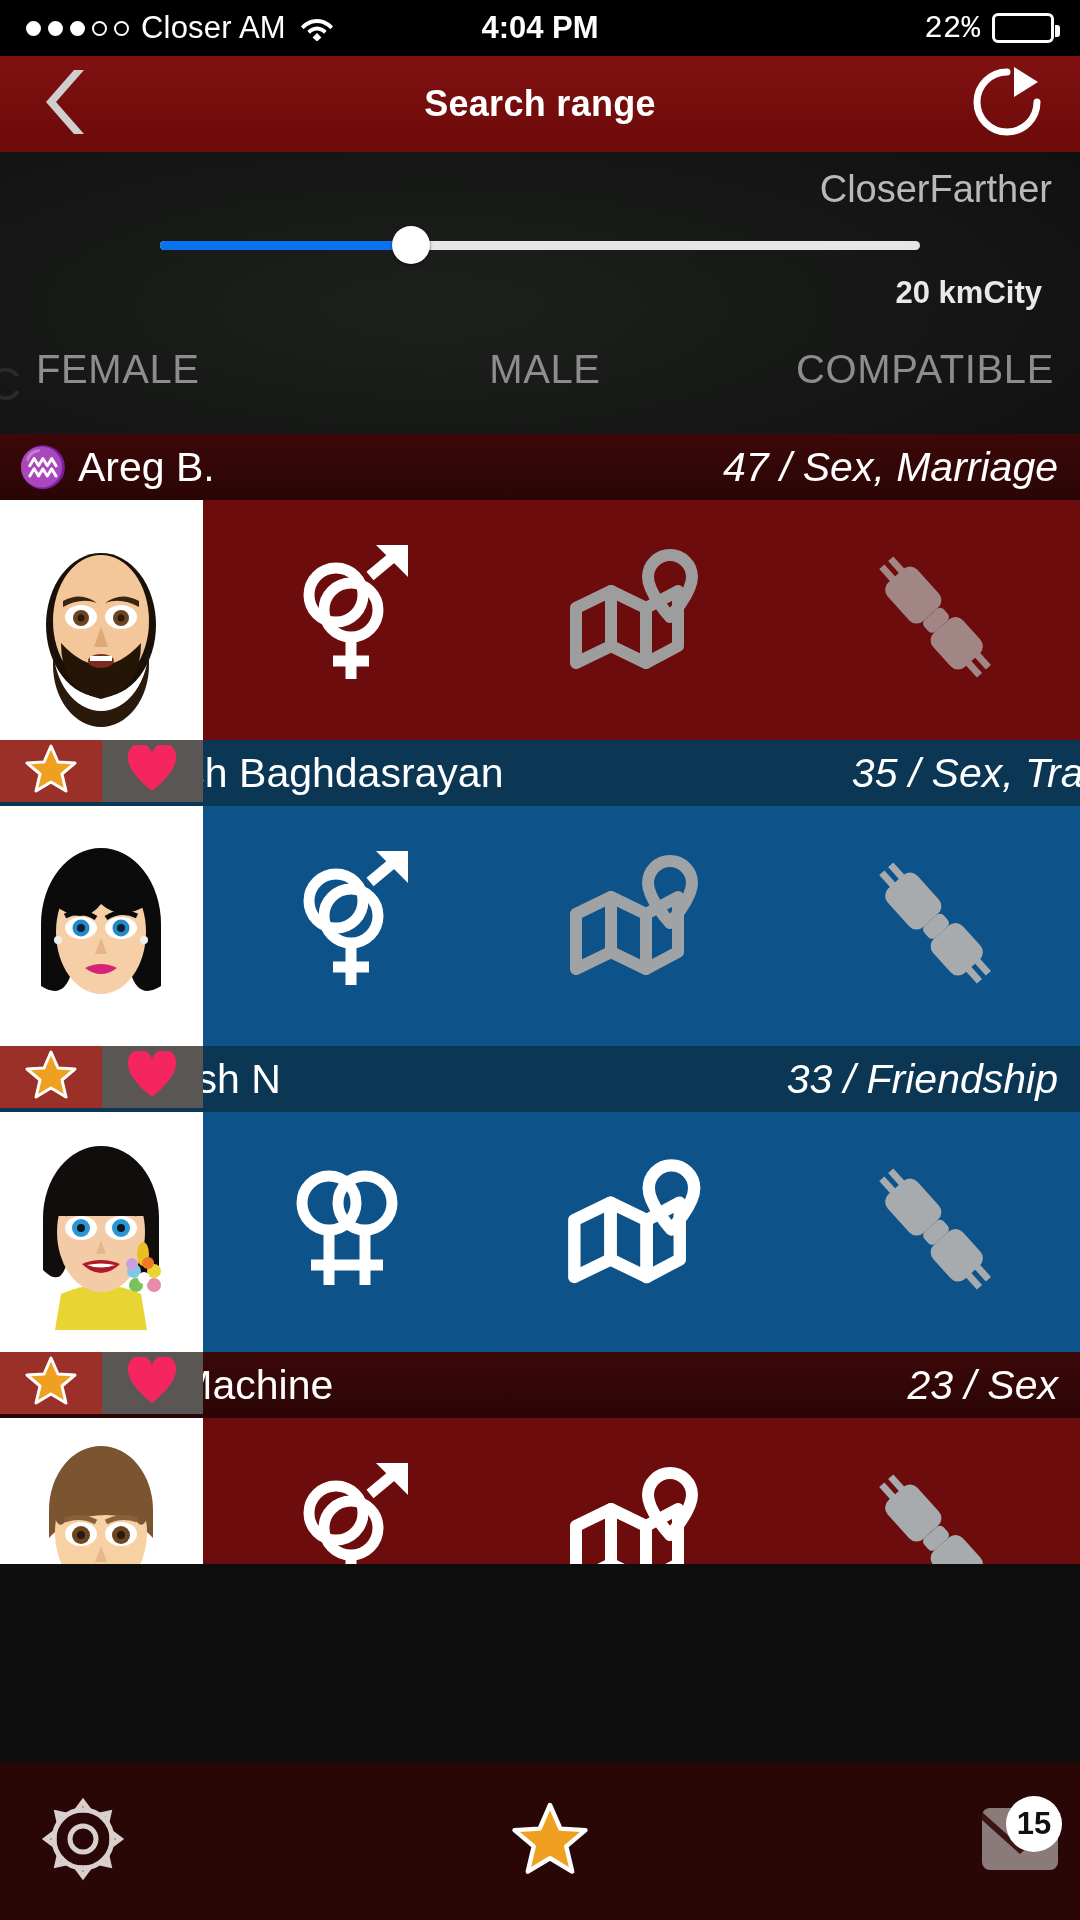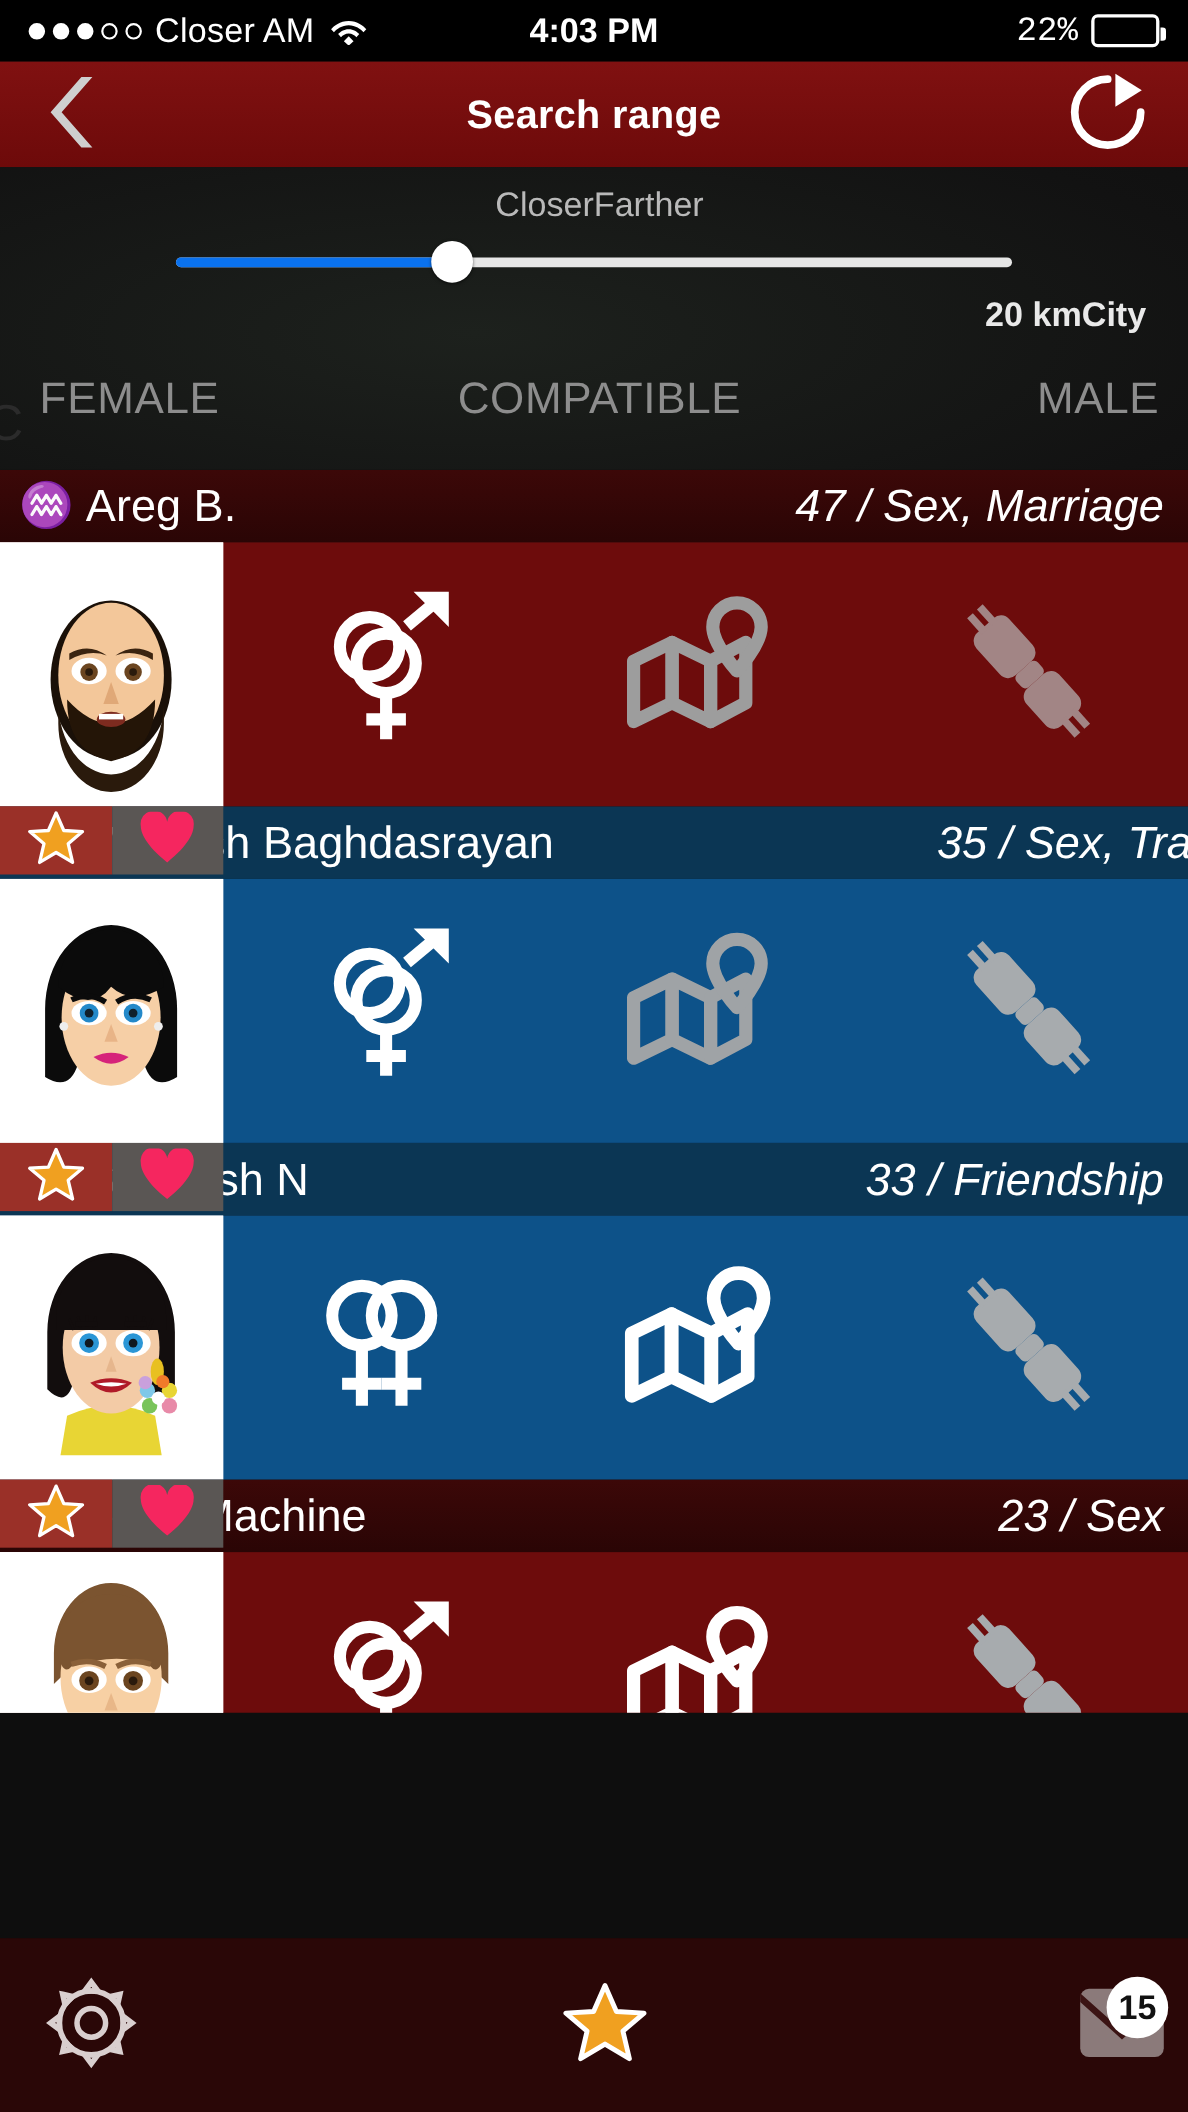--- a/index.html
+++ b/index.html
@@ -28,22 +28,22 @@
   .navbar { position:relative; height:96px; background:#790c0c;
             background:linear-gradient(180deg,#801111 0%,#6d0a0a 100%);
             display:flex; align-items:center; justify-content:center; }
   .nav-title { color:#fff; font-size:36px; font-weight:700; letter-spacing:.3px; }
   .nav-back { position:absolute; left:26px; top:0; bottom:0; display:flex; align-items:center; padding:0 18px; }
   .nav-refresh { position:absolute; right:26px; top:0; bottom:0; display:flex; align-items:center; padding:0 8px;}
 
   
   .panel { background:radial-gradient(120% 140% at 40% 55%, #1d211d 0%, #121212 55%, #0b0b0b 100%); }
   .ghost-c { position:absolute; left:-12px; top:205px; font-size:46px; color:#2b2b2b; }
-  .rowlabels { position:relative; display:flex; justify-content:center;
-               padding:16px 28px 0 38px; color:#b9b9b9; font-size:31px; }
+  .rowlabels { position:relative; display:flex; justify-content:flex-end;
+               padding:16px 28px 0 38px; color:#b9b9b9; font-size:38px; }
   .slider-wrap { padding:10px 160px 0 160px; display:flex; align-items:center; height:58px;}
   .track { position:relative; width:100%; height:9px; background:#e6e6e6; border-radius:6px; }
   .track-fill { position:absolute; left:0; top:0; bottom:0; background:#0a72ef; border-radius:6px; }
   .thumb { position:absolute; top:50%; width:38px; height:38px; margin-top:-19px; margin-left:-19px;
            background:#fff; border-radius:50%; box-shadow:0 1px 3px rgba(0,0,0,.6); }
   .rowlabels2 { display:flex; justify-content:flex-end; padding:6px 38px 0 38px; color:#e9e9e9; font-size:31px;font-weight:bold; }
   .tabs { display:flex; padding:36px 0 42px 0; }
   .tab { flex:1; text-align:center; color:#8d8d8d; font-size:40px; letter-spacing:.6px; }
   .tab:first-child { text-align:left; padding-left:36px; }
   .tab:last-child  { text-align:right; padding-right:26px; }
@@ -100,21 +100,21 @@
         </div>
       <span class="carrier">Closer AM</span>
       <span class="wifi">
         <svg viewBox="0 0 34 26" width="34" height="26">
           <path d="M17 4 C9 4 3.5 8.5 1 11.5 L3.6 14.3 C6 11.6 10.8 8 17 8 C23.2 8 28 11.6 30.4 14.3 L33 11.5 C30.5 8.5 25 4 17 4 Z" fill="#fff"></path>
           <path d="M17 11.5 C12.6 11.5 9.3 13.8 7.4 16 L10 18.8 C11.5 17 14 15.4 17 15.4 C20 15.4 22.5 17 24 18.8 L26.6 16 C24.7 13.8 21.4 11.5 17 11.5 Z" fill="#fff"></path>
           <path d="M17 18 L12.6 22.4 L17 26.5 L21.4 22.4 Z" fill="#fff"></path>
         </svg>
       </span>
     </div>
-    <div class="sb-center">4:03 PM</div>
+    <div class="sb-center">4:04 PM</div>
     <div class="sb-right">
       <span class="batt-pct">22%</span>
       <span class="batt"><span class="batt-fill" id="battfill" style="width:22%"></span></span>
     </div>
   </div>
 
   <div class="navbar">
     <div class="nav-back">
       <span>
         <svg width="48" height="72" viewBox="0 0 48 72">
@@ -144,22 +144,22 @@
         <div class="track-fill" id="trackfill" style="width: 33%;"></div>
         <div class="thumb" id="thumb" style="left: 33%;"></div>
       </div>
     </div>
     <div class="rowlabels2">
       <span>20 km</span>
       <span>City</span>
     </div>
     <div class="tabs">
       <div class="tab">FEMALE</div>
+      <div class="tab">MALE</div>
       <div class="tab">COMPATIBLE</div>
-      <div class="tab">MALE</div>
     </div>
   </div>
 
   <div class="scroll-clip" style="height:1130px;">
 
     <div class="card red">
       <div class="card-head">
         <div class="ch-left">
           <span class="zodiac">♒</span>
           <span class="pname">Areg B.</span>

